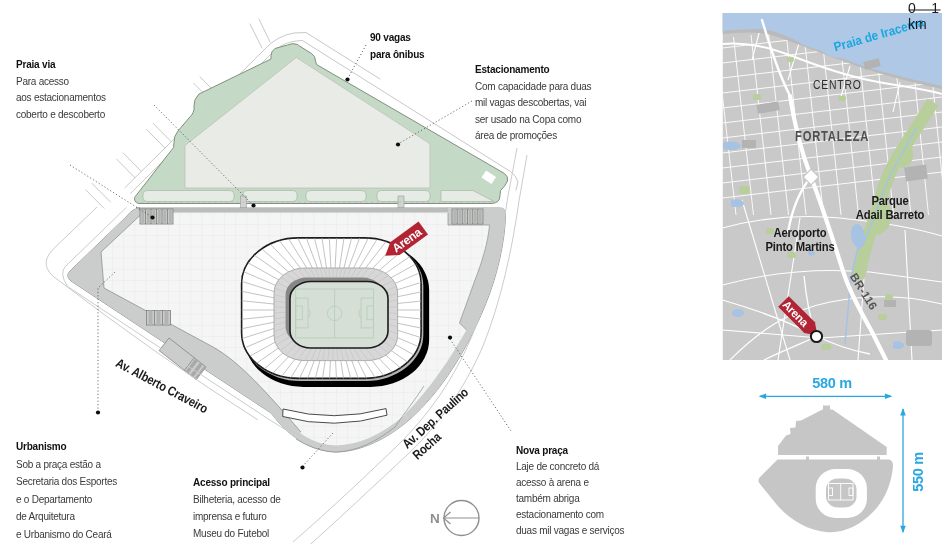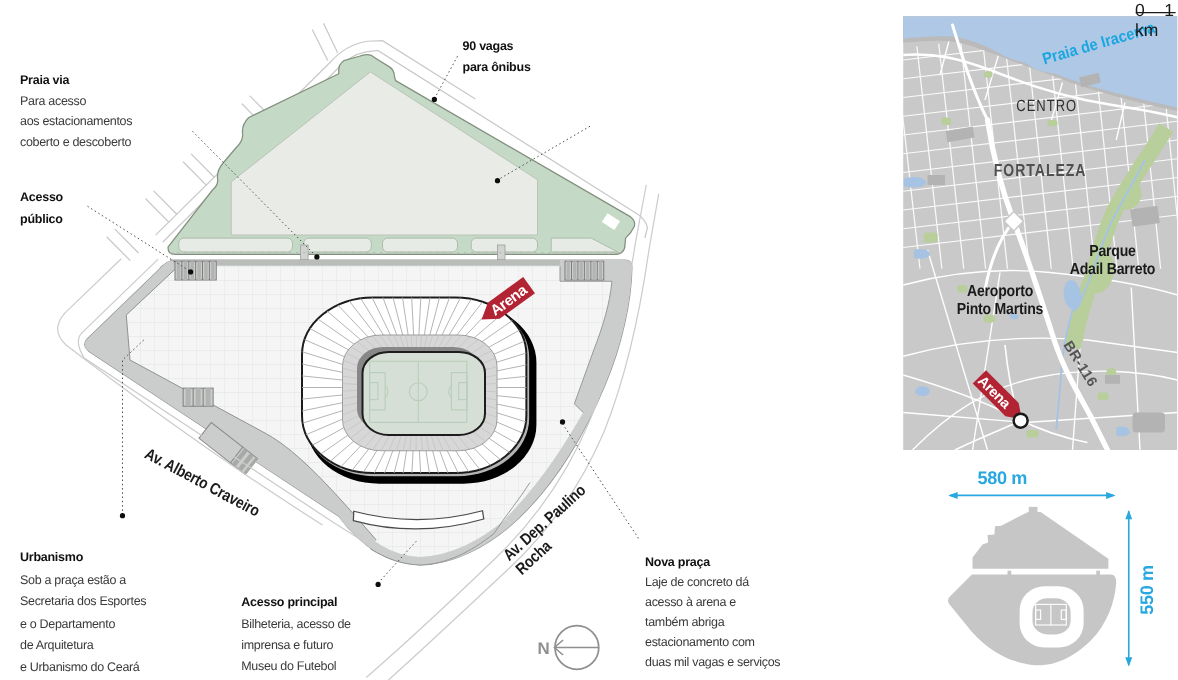--- a/index.html
+++ b/index.html
@@ -462,28 +462,28 @@
 <g stroke="#29a8e0" stroke-width="1.3" fill="#29a8e0">
 <line x1="760" y1="396.3" x2="891" y2="396.3"></line>
 <path d="M758.6,396.3 l7.5,-2.8 v5.6 Z" stroke="none"></path>
 <path d="M892.4,396.3 l-7.5,-2.8 v5.6 Z" stroke="none"></path>
 <line x1="903" y1="409" x2="903" y2="532"></line>
 <path d="M903,407.9 l-2.8,7.5 h5.6 Z" stroke="none"></path>
 <path d="M903,533.3 l-2.8,-7.5 h5.6 Z" stroke="none"></path>
 </g>
 </svg>
 <div class="lbl" style="left:16px;top:45px;width:200px;line-height:16.5px"><b>Praia via</b><br>Para acesso<br>aos estacionamentos<br>coberto e descoberto</div>
-    <div class="lbl" style="left:16px;top:139px;width:200px;line-height:16.5px"><b>Acesso<br>público</b></div>
     <div class="lbl" style="left:370px;top:18px;width:200px;line-height:16.5px"><b>90 vagas<br>para ônibus</b></div>
+    <div class="lbl" style="left:475px;top:50px;width:200px;line-height:16.6px"><b>Estacionamento</b><br>Com capacidade para duas<br>mil vagas descobertas, vai<br>ser usado na Copa como<br>área de promoções</div>
     <div class="lbl" style="left:16px;top:426px;width:200px;line-height:17.6px"><b>Urbanismo</b><br>Sob a praça estão a<br>Secretaria dos Esportes<br>e o Departamento<br>de Arquitetura<br>e Urbanismo do Ceará</div>
     <div class="lbl" style="left:516px;top:431px;width:200px;line-height:16.1px"><b>Nova praça</b><br>Laje de concreto dá<br>acesso à arena  e<br>também abriga<br>estacionamento com<br>duas mil vagas e serviços</div>
     <div class="lbl" style="left:193px;top:462px;width:200px;line-height:17px"><b>Acesso principal</b><br>Bilheteria, acesso de<br>imprensa e futuro<br>Museu do Futebol</div>
     <div class="street" style="left:120px;top:356px;transform:rotate(28deg) scaleX(0.85)">Av. Alberto Craveiro</div>
     <div class="street" style="left:400px;top:441px;transform:rotate(-42deg) scaleX(0.85)">Av. Dep. Paulino<br>Rocha</div>
     <div class="praia" style="left:832px;top:40px;transform:rotate(-16deg) scaleX(0.9)">Praia de Iracema</div>
     <div class="centro" style="left:813px;top:77px">CENTRO</div>
     <div class="fortaleza" style="left:795px;top:128px">FORTALEZA</div>
     <div class="maplbl" style="left:810px;top:194px;width:160px;text-align:center">Parque<br>Adail Barreto</div>
     <div class="maplbl" style="left:720px;top:226px;width:160px;text-align:center">Aeroporto<br>Pinto Martins</div>
     <div class="br" style="left:858px;top:271px;transform:rotate(58deg)">BR-116</div>
     <div class="scale" style="left:908px;top:0px">0&nbsp;&nbsp;&nbsp;&nbsp;1 km</div>
-    <div class="dim" style="left:782px;top:375px;width:100px;">580 m</div>
+    <div class="dim" style="left:782px;top:375px;width:100px;text-align:center">580 m</div>
     <div class="dim" style="left:868px;top:464px;width:100px;text-align:center;transform:rotate(-90deg)">550 m</div>
 </div>
 </body></html>

